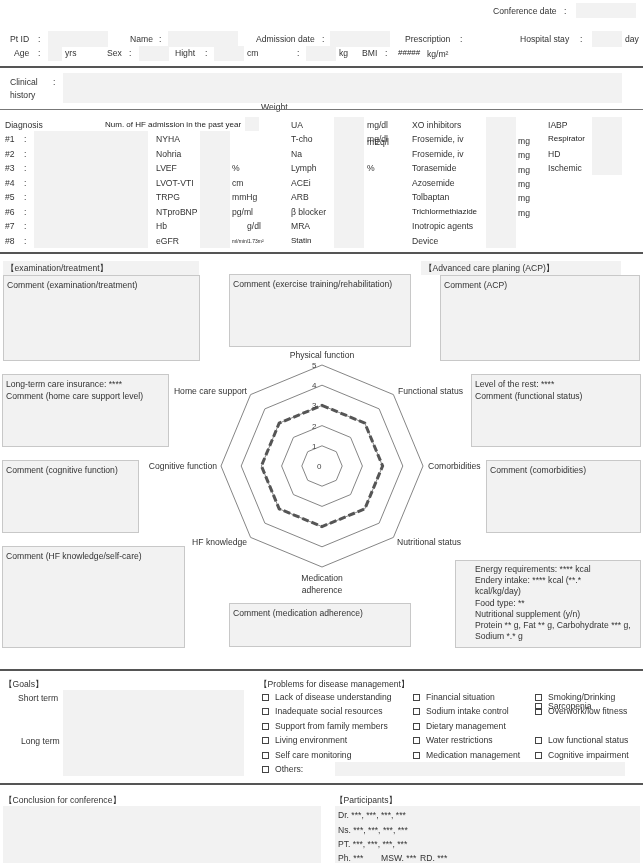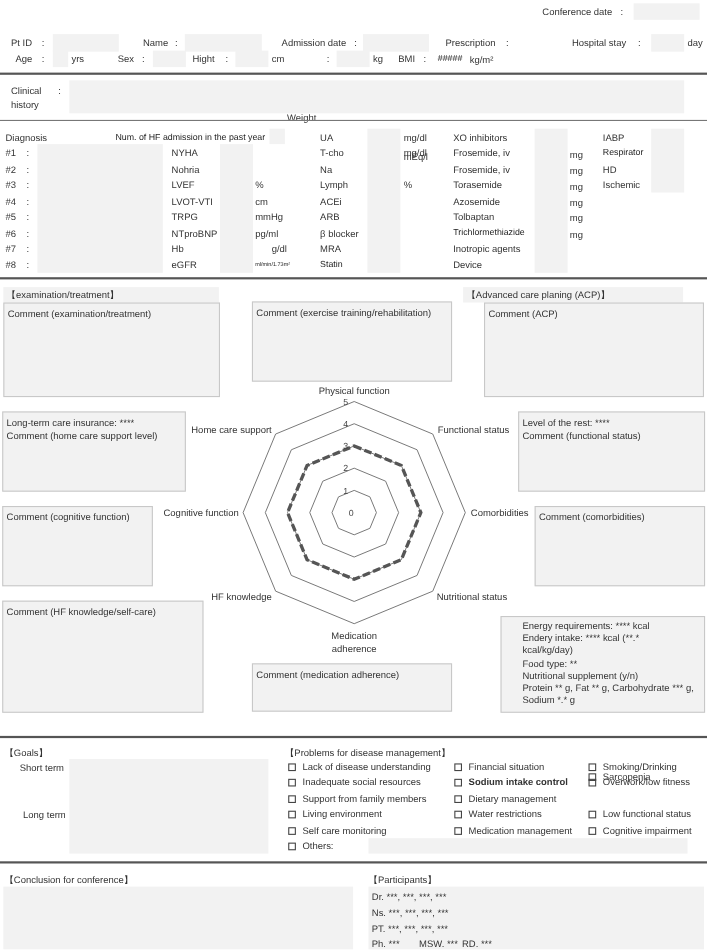--- a/index.html
+++ b/index.html
@@ -242,21 +242,21 @@
 
 <span class="abs lbl" style="left:259px;top:680px;">【Problems for disease management】</span>
 <div id="problems">
     <div class="ckrow" style="left: 262px; top: 693px;"><span class="cb"></span><span>Lack of disease understanding</span></div>
     <div class="ckrow" style="left: 262px; top: 707.4px;"><span class="cb"></span><span>Inadequate social resources</span></div>
     <div class="ckrow" style="left: 262px; top: 721.8px;"><span class="cb"></span><span>Support from family members</span></div>
     <div class="ckrow" style="left: 262px; top: 736.2px;"><span class="cb"></span><span>Living environment</span></div>
     <div class="ckrow" style="left: 262px; top: 750.6px;"><span class="cb"></span><span>Self care monitoring</span></div>
     <div class="ckrow" style="left: 262px; top: 765px;"><span class="cb"></span><span>Others:</span></div>
     <div class="ckrow" style="left: 413px; top: 693px;"><span class="cb"></span><span>Financial situation</span></div>
-    <div class="ckrow" style="left: 413px; top: 707.4px; font-weight: bold;"><span class="cb"></span><span>Sodium intake control</span></div>
+    <div class="ckrow" style="left: 413px; top: 707.4px;"><span class="cb"></span><span>Sodium intake control</span></div>
     <div class="ckrow" style="left: 413px; top: 721.8px;"><span class="cb"></span><span>Dietary management</span></div>
     <div class="ckrow" style="left: 413px; top: 736.2px;"><span class="cb"></span><span>Water restrictions</span></div>
     <div class="ckrow" style="left: 413px; top: 750.6px;"><span class="cb"></span><span>Medication management</span></div>
     <div class="ckrow" style="left: 535px; top: 693px;"><span class="cb"></span><span>Smoking/Drinking</span></div>
     <div class="ckrow" style="left: 535px; top: 707.4px;"><span class="cb"></span><span>Overwork/low fitness</span></div>
     <div class="ckrow" style="left: 535px; top: 702px;"><span class="cb"></span><span>Sarcopenia</span></div>
     <div class="ckrow" style="left: 535px; top: 736.2px;"><span class="cb"></span><span>Low functional status</span></div>
     <div class="ckrow" style="left: 535px; top: 750.6px;"><span class="cb"></span><span>Cognitive impairment</span></div>
   </div>
 <div class="fill" style="left:335px;top:762px;width:290px;height:14px;"></div>

